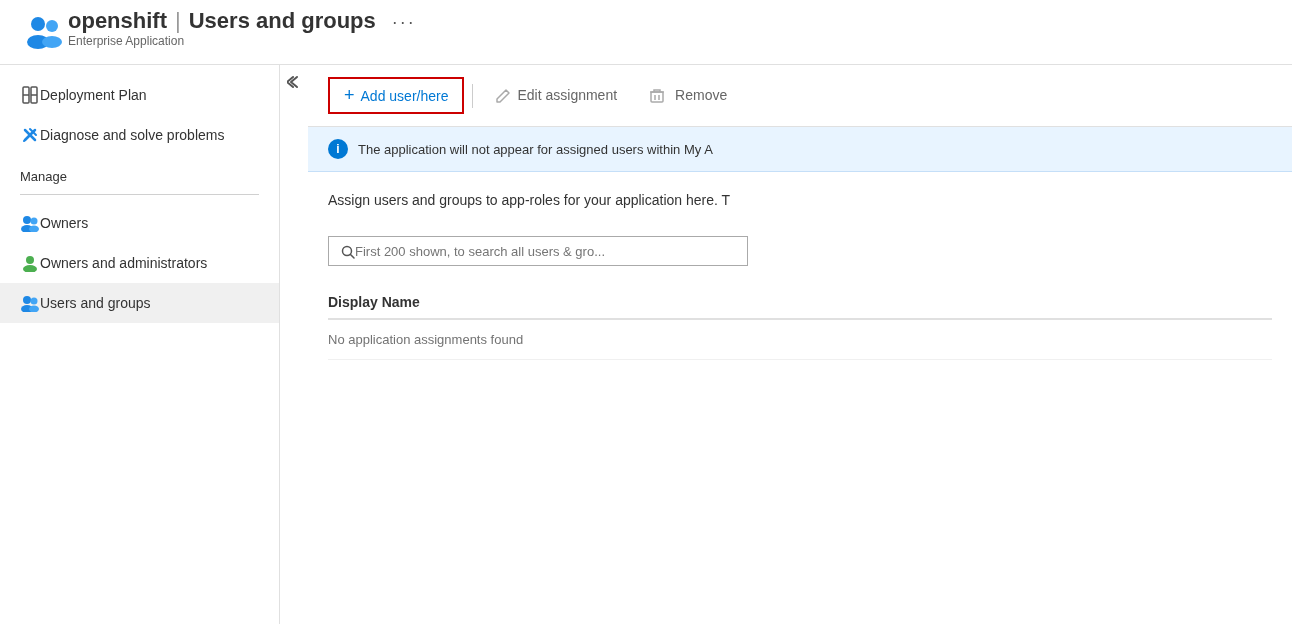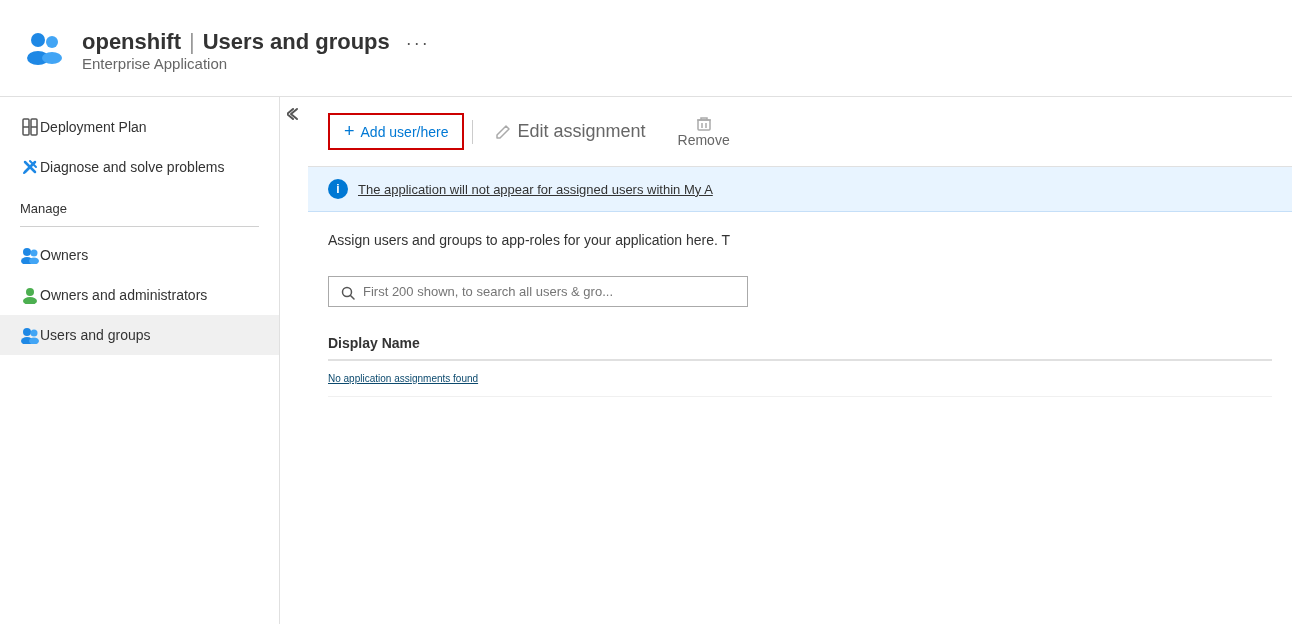--- a/index.html
+++ b/index.html
@@ -1,19 +1,19 @@
 <!DOCTYPE html>
 <html><head>
   <meta charset="utf-8">
   <style>
     * { box-sizing: border-box; margin: 0; padding: 0; }
     body { font-family: 'Segoe UI', Arial, sans-serif; font-size: 14px; color: #333; background: #fff; display: flex; flex-direction: column; height: 624px; overflow: hidden; }
     
     
-    .header { display: flex; align-items: flex-end; padding: 24px 20px; border-bottom: 1px solid #e0e0e0; gap: 14px; }
+    .header { display: flex; align-items: flex-start; padding: 8px 20px; border-bottom: 1px solid #e0e0e0; }
     .header-icon { width: 48px; height: 48px; flex-shrink: 0; }
     .header-text { display: flex; flex-direction: column; }
 
     
     .main { display: flex; flex: 1; overflow: hidden; }
 
     
     .sidebar { width: 280px; flex-shrink: 0; border-right: 1px solid #e0e0e0; overflow-y: auto; padding: 10px 0; }
     .sidebar-item { display: flex; align-items: center; gap: 0; padding: 10px 20px; cursor: pointer; color: #333; font-size: 14px; }
     .sidebar-item.active { background: #f0f0f0; font-weight: 500; }
@@ -23,40 +23,40 @@
 
     
     .collapse-btn { width: 28px; flex-shrink: 0; display: flex; align-items: flex-start; padding-top: 10px; justify-content: center; cursor: pointer; color: #555; font-size: 16px; }
 
     
     .content { flex: 1; overflow: hidden; display: flex; flex-direction: column; }
 
     
     .toolbar { display: flex; align-items: center; padding: 12px 20px; gap: 4px; border-bottom: 1px solid #e0e0e0; }
     .btn-add-user { display: flex; align-items: center; gap: 6px; padding: 6px 14px; border: 2px solid #c00; background: #fff; color: #0078d4; font-size: 14px; font-weight: 500; cursor: pointer; }
-    .btn-edit { display: flex; align-items: center; gap: 6px; padding: 6px 14px; border: none; background: #fff; color: #666; font-size: 18px; cursor: pointer; }
-    .btn-remove { display: flex; align-items: center; gap: 0; padding: 6px 14px; border: none; background: #fff; color: #666; font-size: 14px; cursor: pointer; flex-direction: column; }
+    .btn-edit { display: flex; align-items: center; gap: 6px; padding: 6px 14px; border: none; background: #fff; color: #666; font-size: 14px; cursor: pointer; }
+    .btn-remove { display: flex; align-items: center; gap: 10px; padding: 6px 14px; border: none; background: #fff; color: #666; font-size: 14px; cursor: pointer; }
     .toolbar-sep { width: 1px; height: 24px; background: #ccc; margin: 0 4px; }
 
     
     .info-bar { display: flex; align-items: center; gap: 10px; padding: 12px 20px; background: #e8f4ff; border-bottom: 1px solid #c5dff8; }
     .info-icon { width: 20px; height: 20px; background: #0078d4; border-radius: 50%; display: flex; align-items: center; justify-content: center; color: white; font-size: 12px; font-weight: 700; flex-shrink: 0; }
-    .info-text { color: #333; font-size: 13px; text-decoration: underline; }
+    .info-text { color: #333; font-size: 13px; }
 
     
     .content-body { padding: 20px; flex: 1; overflow-y: auto; }
     .content-desc { color: #333; font-size: 14px; margin-bottom: 28px; }
 
     
-    .search-box { display: flex; align-items: center; gap: 8px; border: 1px solid #aaa; padding: 6px 12px; max-width: 420px; margin-bottom: 20px; }
+    .search-box { display: flex; align-items: center; gap: 0; border: 1px solid #aaa; padding: 6px 12px; max-width: 420px; margin-bottom: 20px; }
 
     
     .table-header { display: flex; align-items: center; padding: 8px 0; border-bottom: 2px solid #e0e0e0; font-weight: 700; font-size: 14px; color: #333; }
     .table-col-name { flex: 1; }
-    .table-row { padding: 12px 0; border-bottom: 1px solid #f0f0f0; color: #0c4a6e; font-size: 10px; text-decoration: underline; }
+    .table-row { padding: 12px 0; border-bottom: 1px solid #f0f0f0; color: #737373; font-size: 13px; }
 
     
     svg { display: inline-block; vertical-align: middle; }
   </style>
 </head>
 <body>
 
 <div class="header">
   <div class="header-icon">
     <svg width="48" height="48" viewBox="0 0 48 48" xmlns="http://www.w3.org/2000/svg">
@@ -67,21 +67,21 @@
       <ellipse cx="32" cy="34" rx="10" ry="6" fill="#42a5f5"></ellipse>
     </svg>
   </div>
   <div class="header-text">
     <div style="display:flex; align-items:baseline; gap:8px;">
       <span style="font-size:22px;font-weight:700;">openshift</span>
       <span style="font-size:22px;font-weight:300;color:#999;">|</span>
       <span style="font-size:22px;font-weight:700;">Users and groups</span>
       <span style="font-size:18px;color:#555;margin-left:8px;cursor:pointer;letter-spacing:2px;">···</span>
     </div>
-    <span style="font-size:15px;color:#666;">Enterprise Application</span>
+    <span style="font-size:12px;color:#666;">Enterprise Application</span>
   </div>
 </div>
 
 <div class="main">
 
   <div class="sidebar">
 
     <div class="sidebar-item">
       <span class="icon-placeholder">
         <svg width="20" height="20" viewBox="0 0 20 20" fill="none" xmlns="http://www.w3.org/2000/svg">

